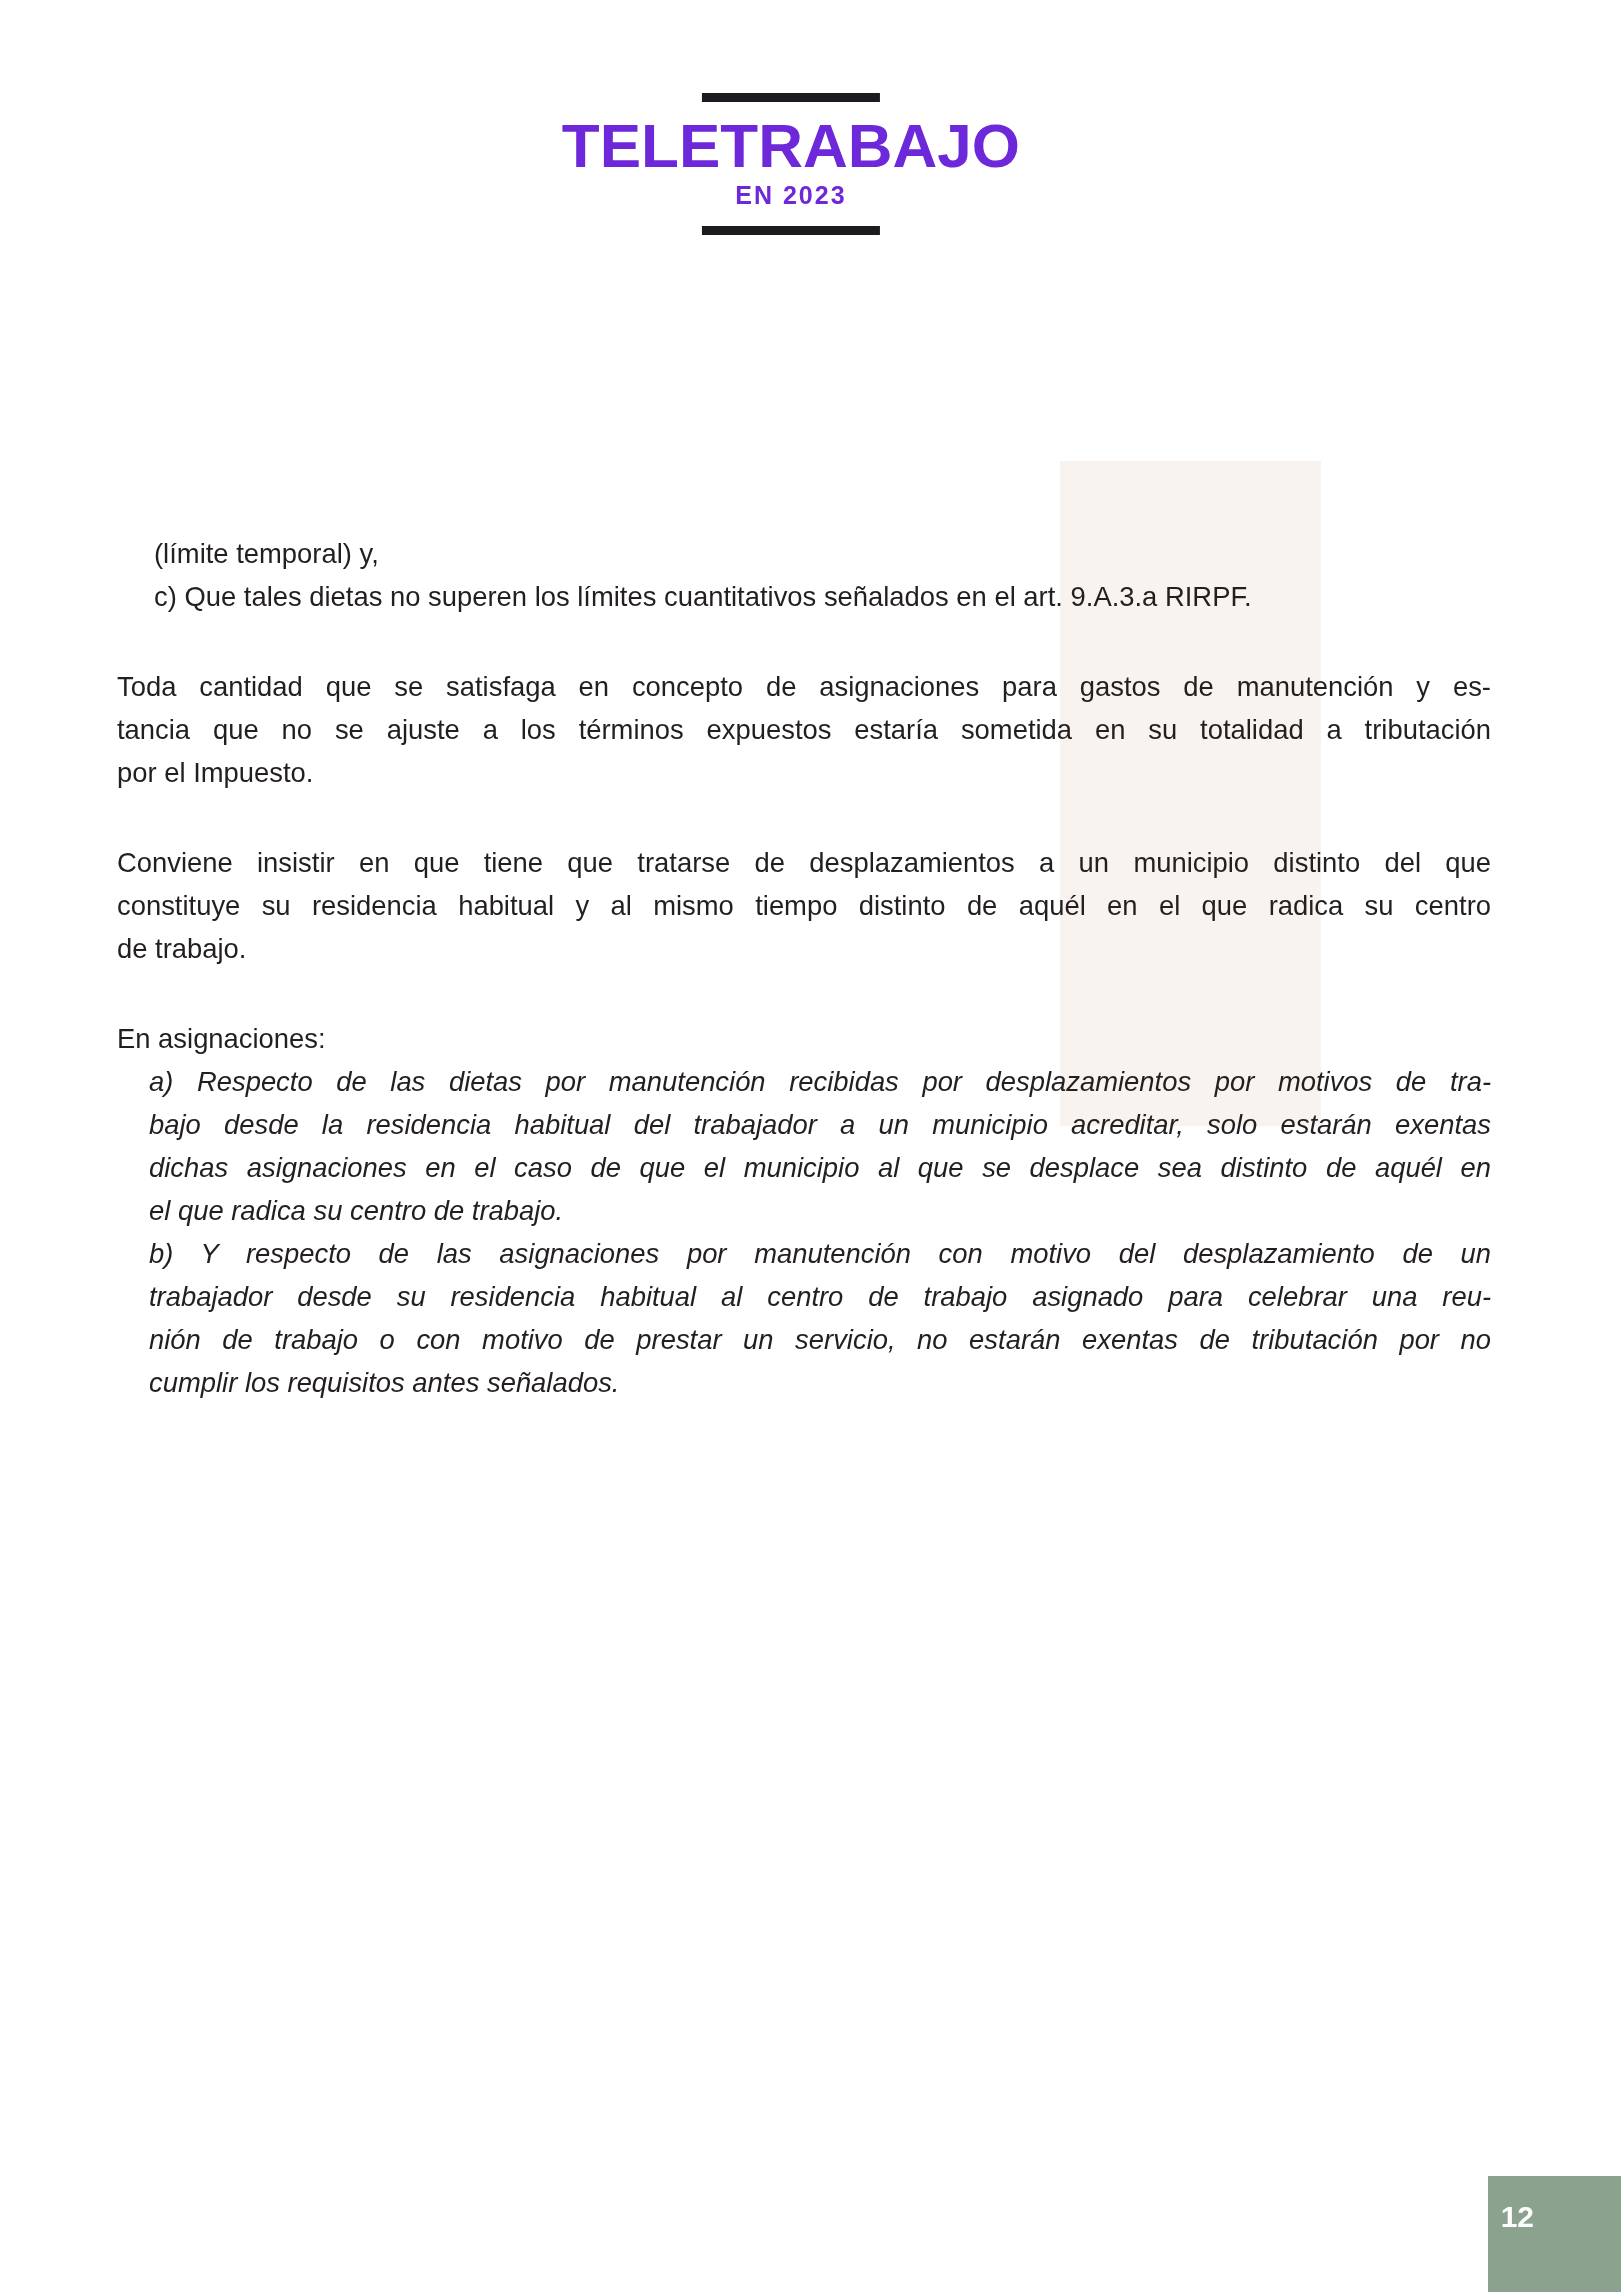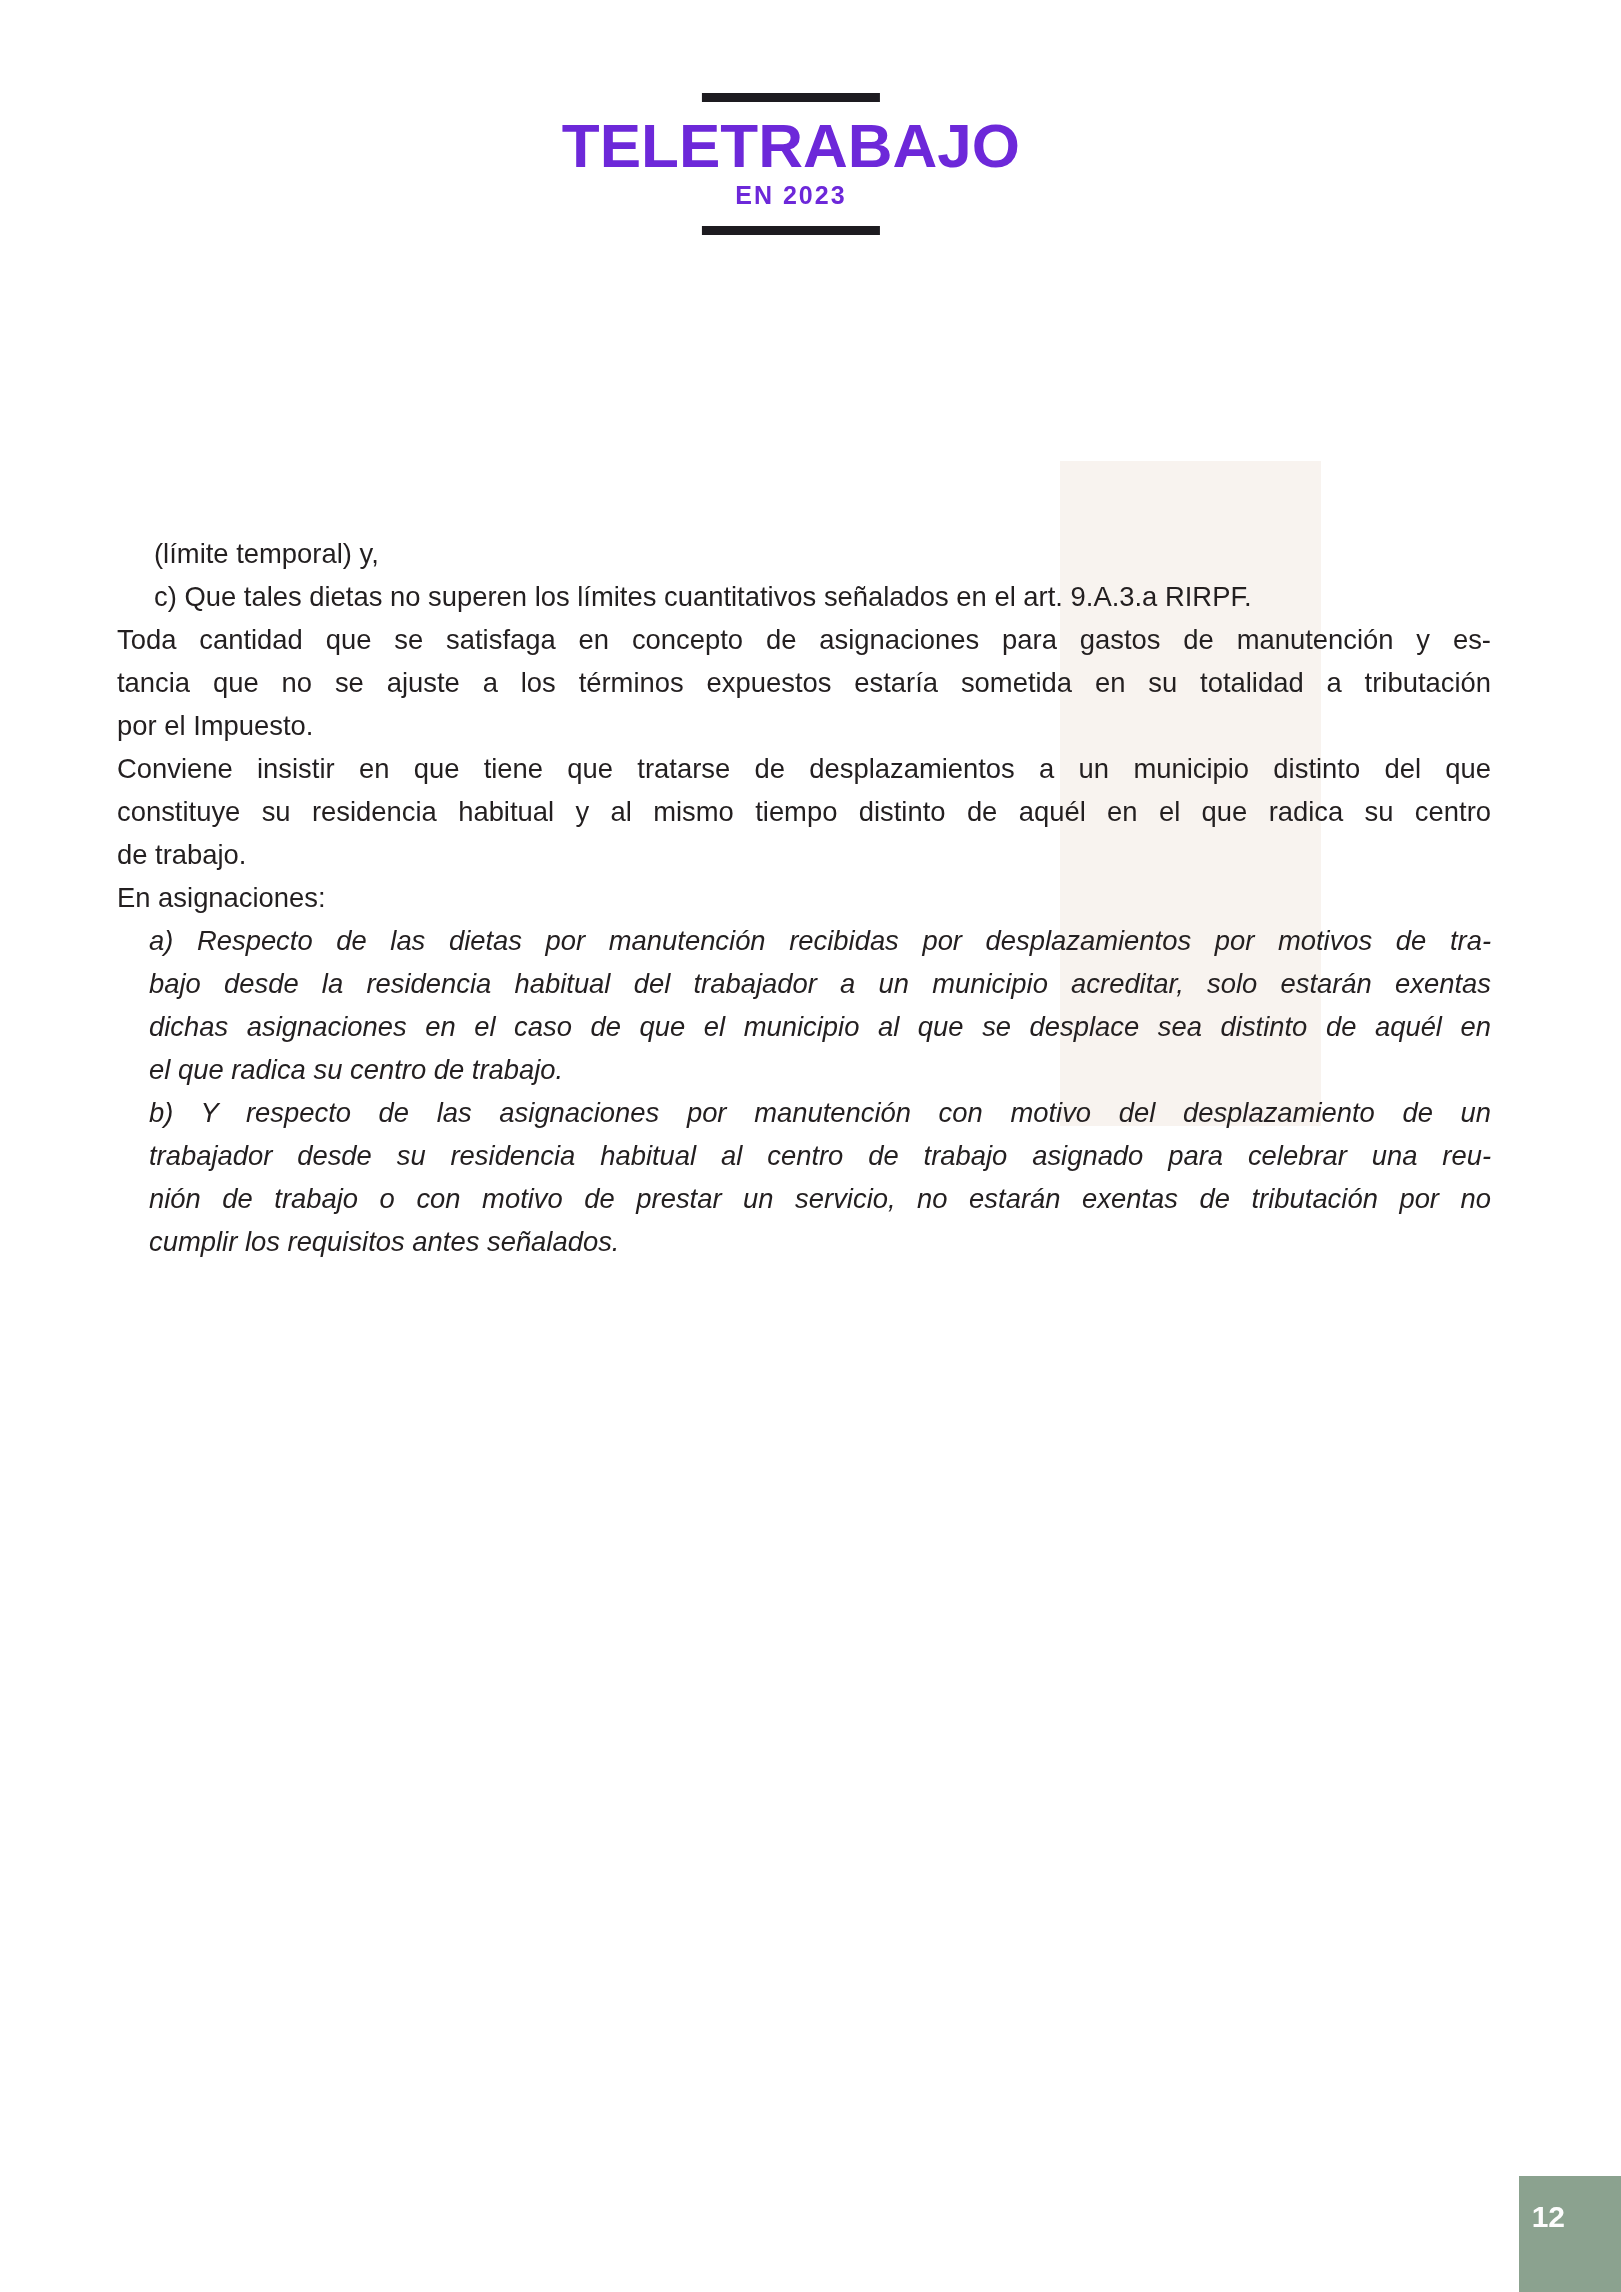--- a/index.html
+++ b/index.html
@@ -50,37 +50,37 @@
   
   .doc-body{
     position:absolute;
     left:117px;top:530px;
     width:1374px;
     font-size:27.4px;
     font-weight:300;
     line-height:43px;
     z-index:2;
   }
-  .block{}
+  .block{margin-top:47px;}
   .block:first-child{margin-top:2px;}
   .block.item{margin-top:0;font-style:italic;}
   .block.cont{padding-left:37px;}
   .block.item{padding-left:32px;}
   .line{min-height:43px;}
   .line.j{
     text-align:justify;
     text-align-last:justify;
     text-justify:inter-word;
   }
 
   
   .pagenum-box{
     position:absolute;
     right:0;bottom:0;
-    width:102px;height:117px;
+    width:133px;height:117px;
     background:var(--accent,#8ba28f);
   }
   .pagenum-box .num{
     position:absolute;
     left:12.7px;top:25.5px;
     color:#fdfdfd;
     font-size:30px;
     font-weight:bold;
     line-height:1;
   }

